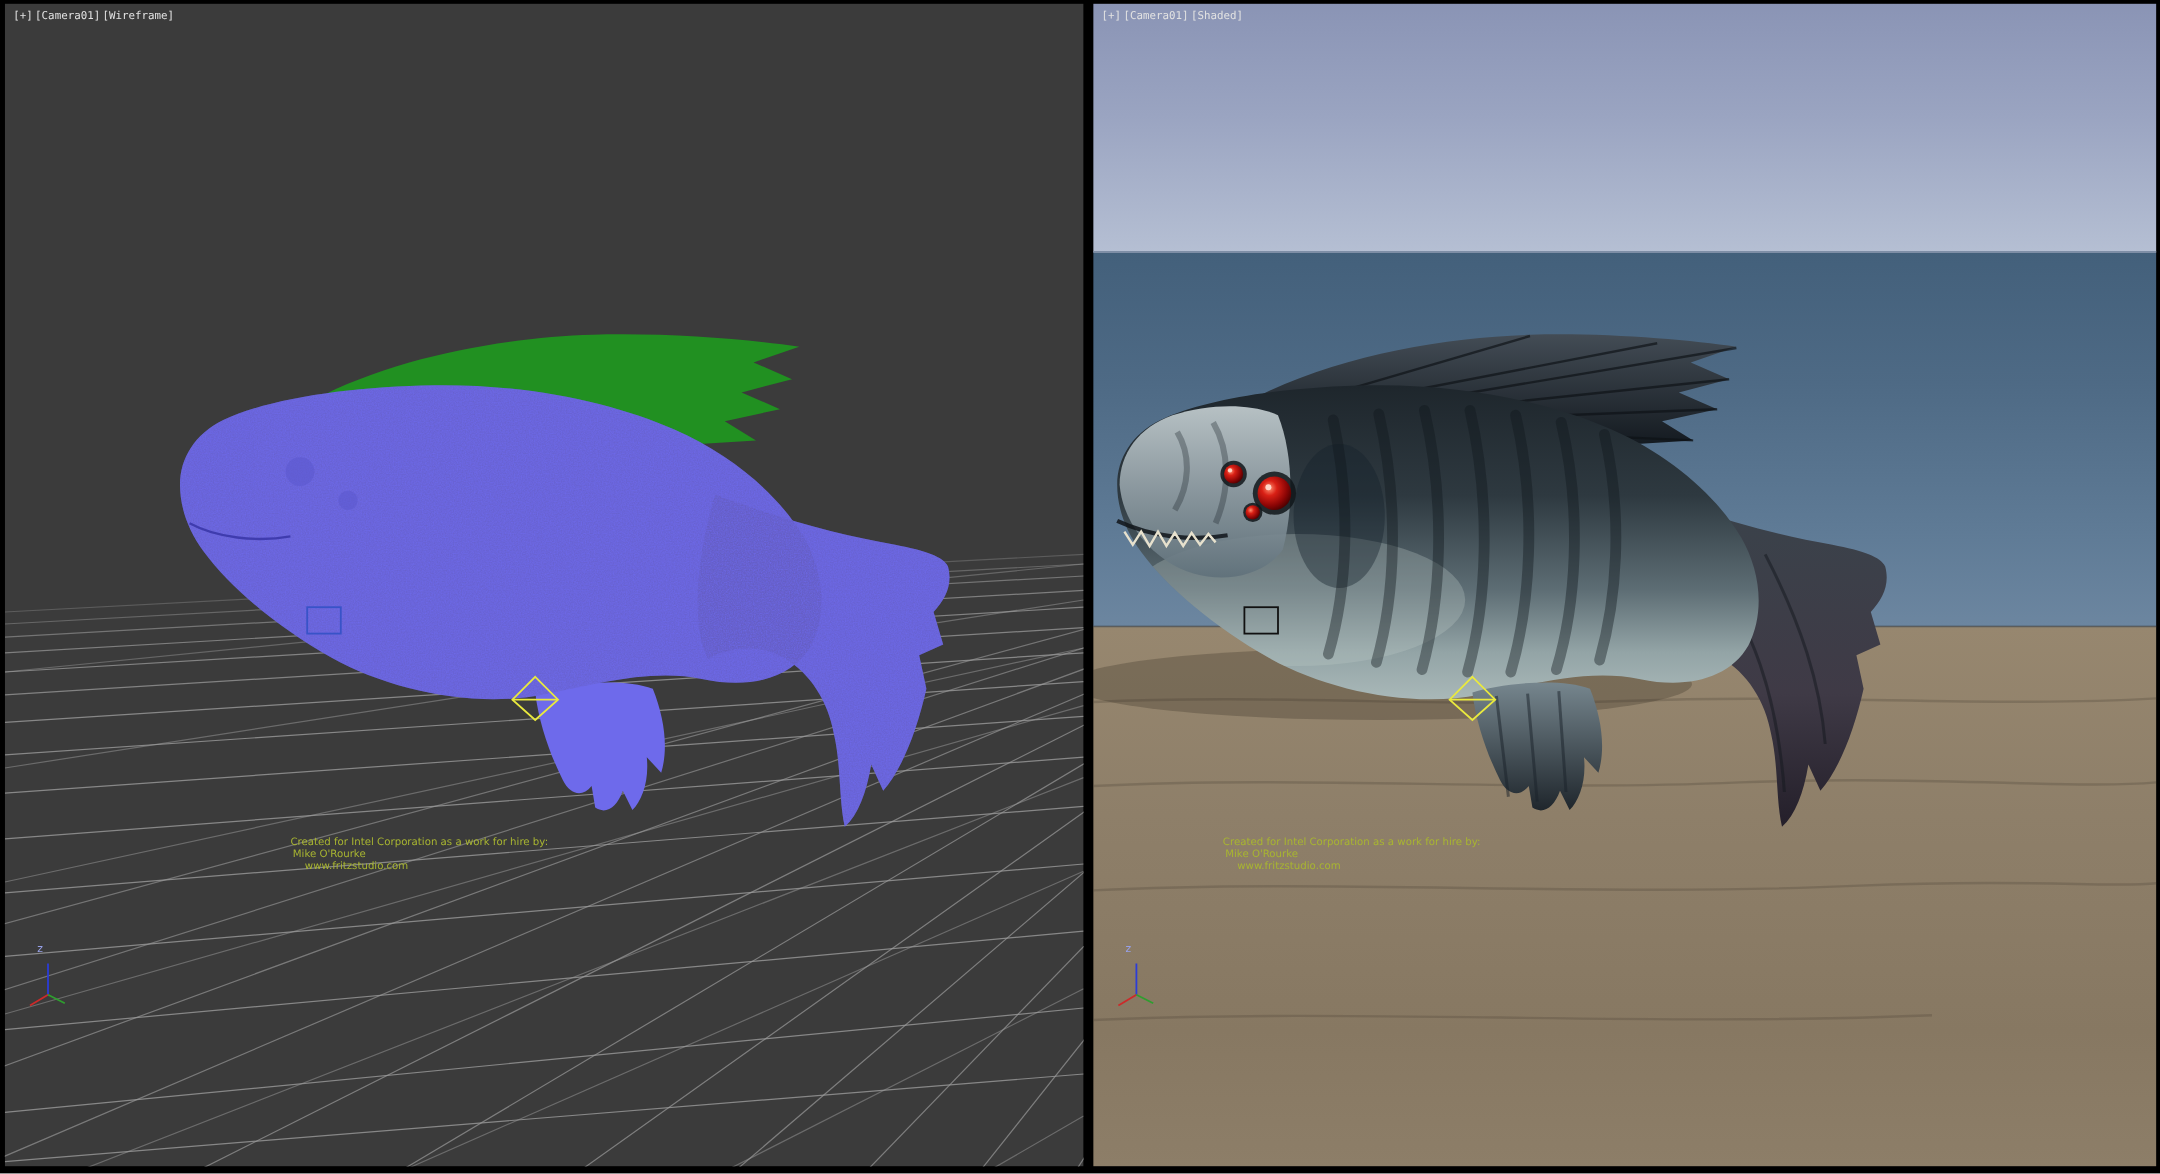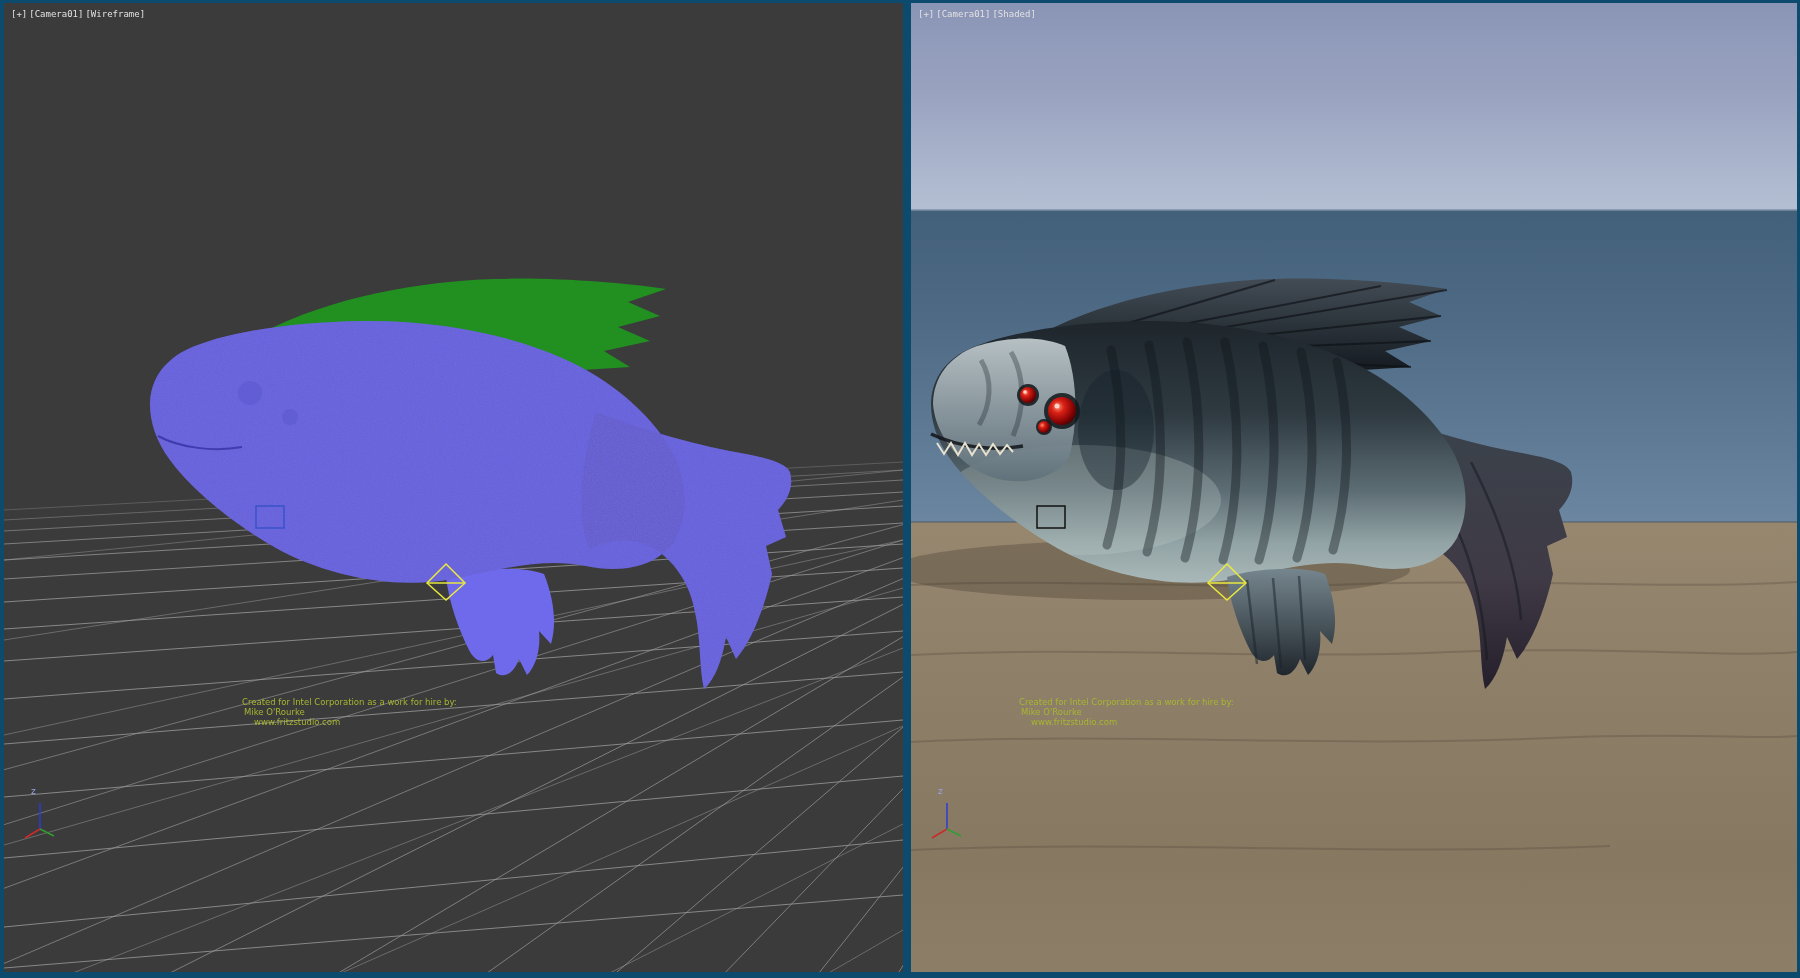--- a/index.html
+++ b/index.html
@@ -1,17 +1,17 @@
 <!DOCTYPE html>
 <html><head>
 <meta charset="utf-8">
 <style>
   *{box-sizing:border-box;}
   html,body{margin:0;padding:0;background:#ffffff;}
-  .canvas{position:relative;width:1800px;height:978px;background:#0c4a6e;overflow:hidden;
+  .canvas{position:relative;width:1800px;height:978px;background:#000000;overflow:hidden;
           font-family:"DejaVu Sans",sans-serif;}
   #scene-svg{position:absolute;left:0;top:0;z-index:1;}
   .vp-overlay{position:absolute;top:3px;height:969px;z-index:3;}
   .vp-overlay.left{left:4px;width:899px;}
   .vp-overlay.right{left:911px;width:976px;}
   .vp-label{position:absolute;top:6px;left:7px;font:9px "DejaVu Sans Mono",monospace;
             color:#e2e2e2;letter-spacing:0;white-space:nowrap;}
   .vp-label span{margin-right:2px;cursor:pointer;}
   .watermark{position:absolute;font:8.5px "DejaVu Sans",sans-serif;color:#a8b531;
              line-height:10px;white-space:nowrap;}

